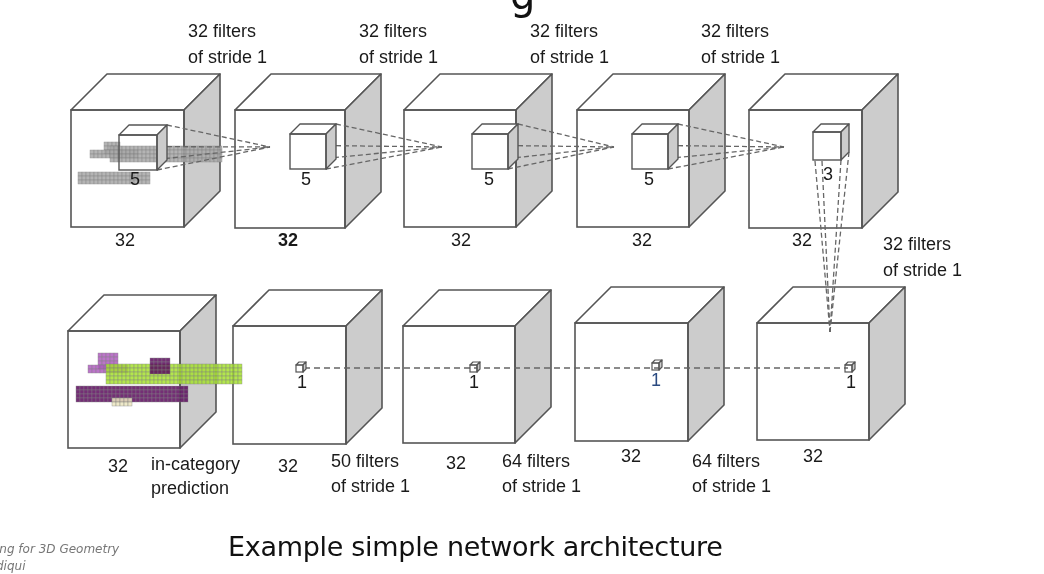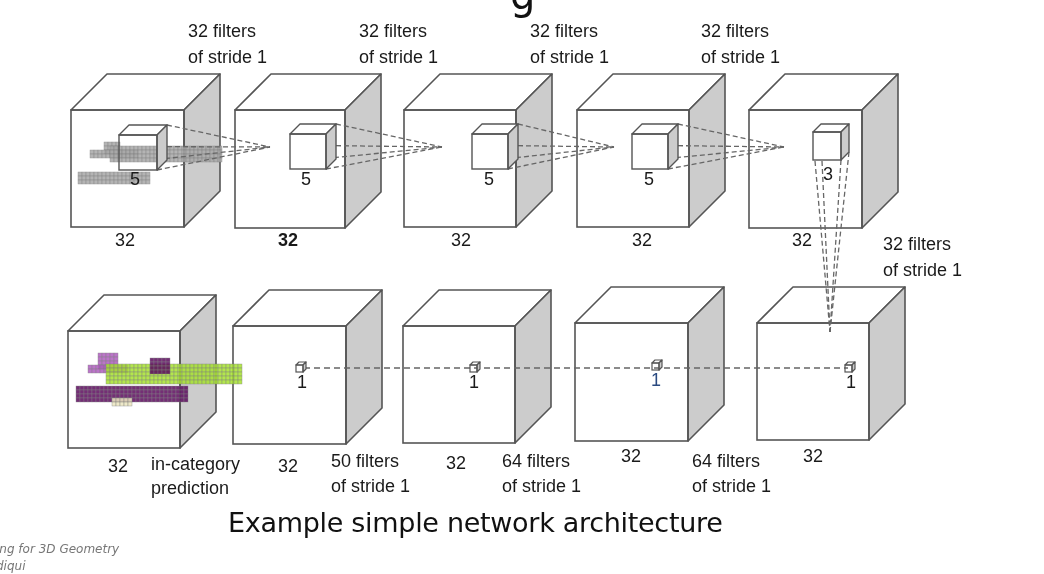--- a/index.html
+++ b/index.html
@@ -1,20 +1,20 @@
 <!DOCTYPE html>
 <html><head>
 <meta charset="utf-8">
 <style>
   html, body { margin:0; padding:0; background:#ffffff; }
   body { width:1044px; height:574px; position:relative; overflow:hidden; font-family:"Liberation Sans", sans-serif; }
   #diagram { position:absolute; left:0; top:0; }
   .lbl { font-family:"Liberation Sans", sans-serif; font-size:18px; fill:#1a1a1a; }
   .num { font-family:"Liberation Sans", sans-serif; font-size:18px; fill:#1a1a1a; }
-  .caption { position:absolute; left:228px; top:507px; font-family:"DejaVu Sans", sans-serif; font-size:27px; color:#111; letter-spacing:-0.3px; }
+  .caption { position:absolute; left:228px; top:531px; font-family:"DejaVu Sans", sans-serif; font-size:27px; color:#111; letter-spacing:-0.3px; }
   .footer { position:absolute; left:-4px; top:541px; font-family:"DejaVu Sans", sans-serif; font-style:italic; font-size:12px; color:#777; line-height:17px; }
   .title-frag { position:absolute; left:510px; top:-28px; font-family:"DejaVu Sans", sans-serif; font-size:40px; color:#111; }
 </style>
 </head>
 <body>
 
 <div class="title-frag">g</div>
 
 <svg id="diagram" width="1044" height="574" viewBox="0 0 1044 574" xmlns="http://www.w3.org/2000/svg">
   <g id="cubes-layer">

